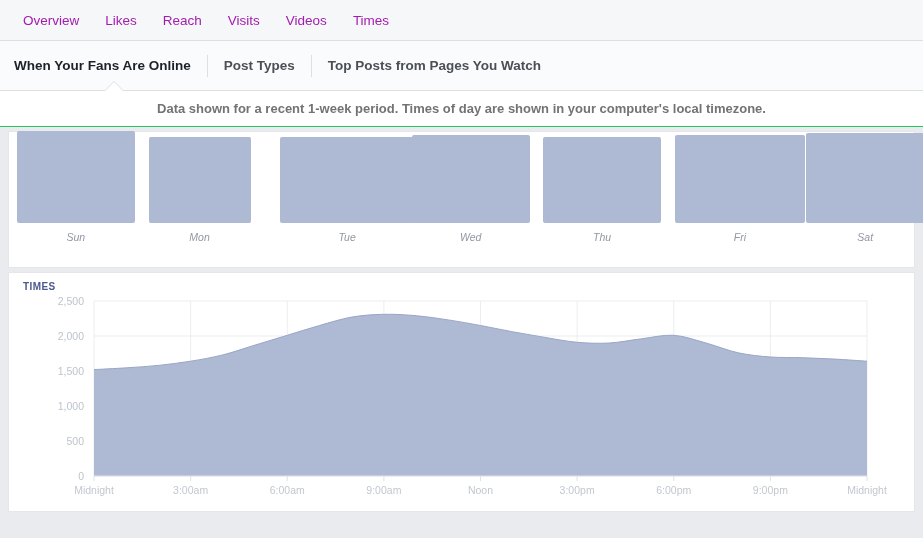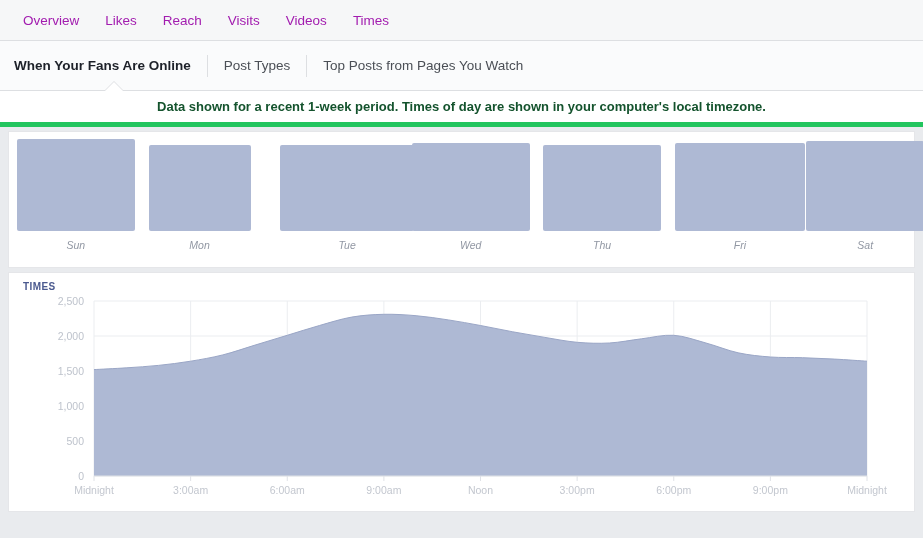--- a/index.html
+++ b/index.html
@@ -49,20 +49,21 @@
     padding-left: 14px;
     position: relative;
   }
   .subnav-item {
     font-size: 13.5px;
     color: #4b4f56;
     padding: 0 16px;
     cursor: pointer;
     white-space: nowrap;
     position: relative;
+    font-weight: bold;
   }
   .subnav-item:first-child { padding-left: 0; }
   .subnav-item.active { color: #1d2129; font-weight: bold; }
   .subnav-sep {
     width: 1px; height: 22px; background: #dddfe2;
   }
   .caret {
     position: absolute;
     left: 105px; bottom: -1px;
     width: 0; height: 0;
@@ -74,22 +75,22 @@
 
   
   .desc {
     height: 36px;
     background: #ffffff;
     display: flex;
     align-items: center;
     justify-content: center;
     font-size: 13px;
     font-weight: bold;
-    color: #14532d;
-    border-bottom: 5px solid #22c55e;
+    color: #737373;
+    border-bottom: 1px solid #22c55e;
   }
 
   
   .panel {
     background: #ffffff;
     border: 1px solid #e5e6e9;
     margin: 4px 8px 0 8px;
     position: relative;
   }
   .panel-label {
@@ -101,21 +102,21 @@
   }
 
   
   #days-panel { height: 137px; font-style: italic; }
   .days-area {
     position: absolute;
     left: 8px; right: 8px; top: 17px; bottom: 0;
   }
   .bar-col {
     position: absolute;
-    top: 0; bottom: 8px;
+    top: 0; bottom: 16px;
   }
   .bar-value {
     position: absolute;
     top: 0; left: 0; width: 100%;
     text-align: center;
     font-size: 12px;
     font-weight: bold;
     color: #4b5a8f;
   }
   .bar-rect {

